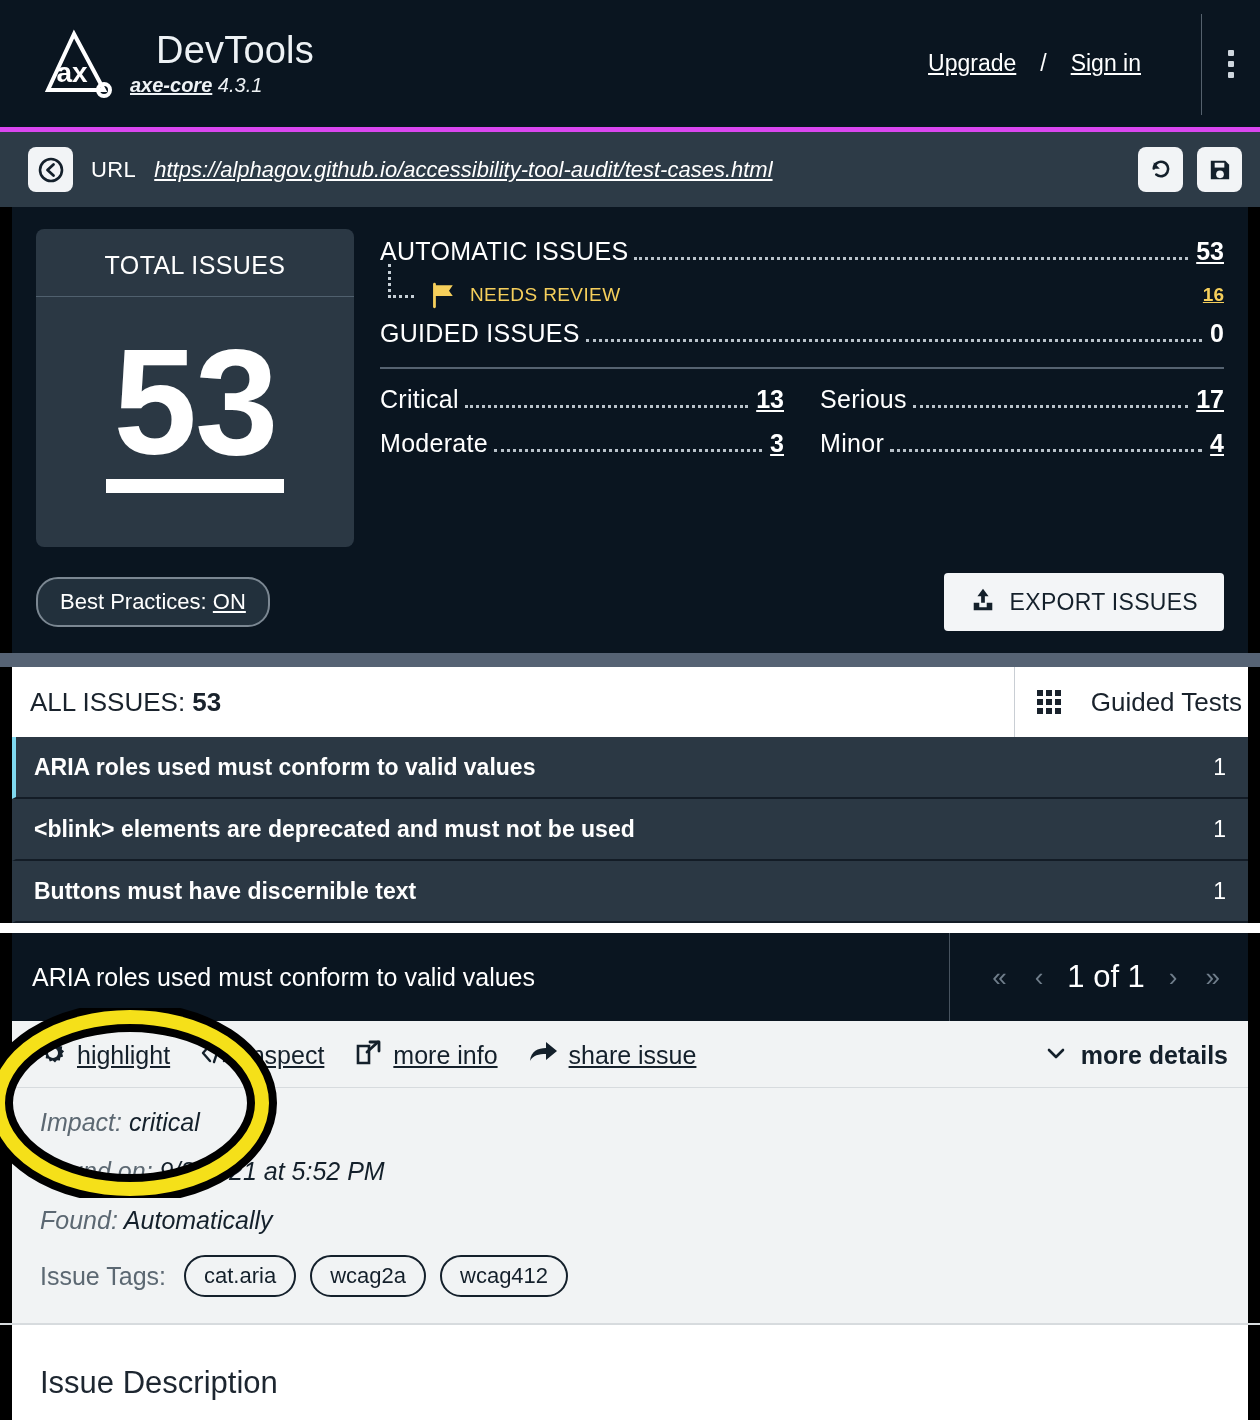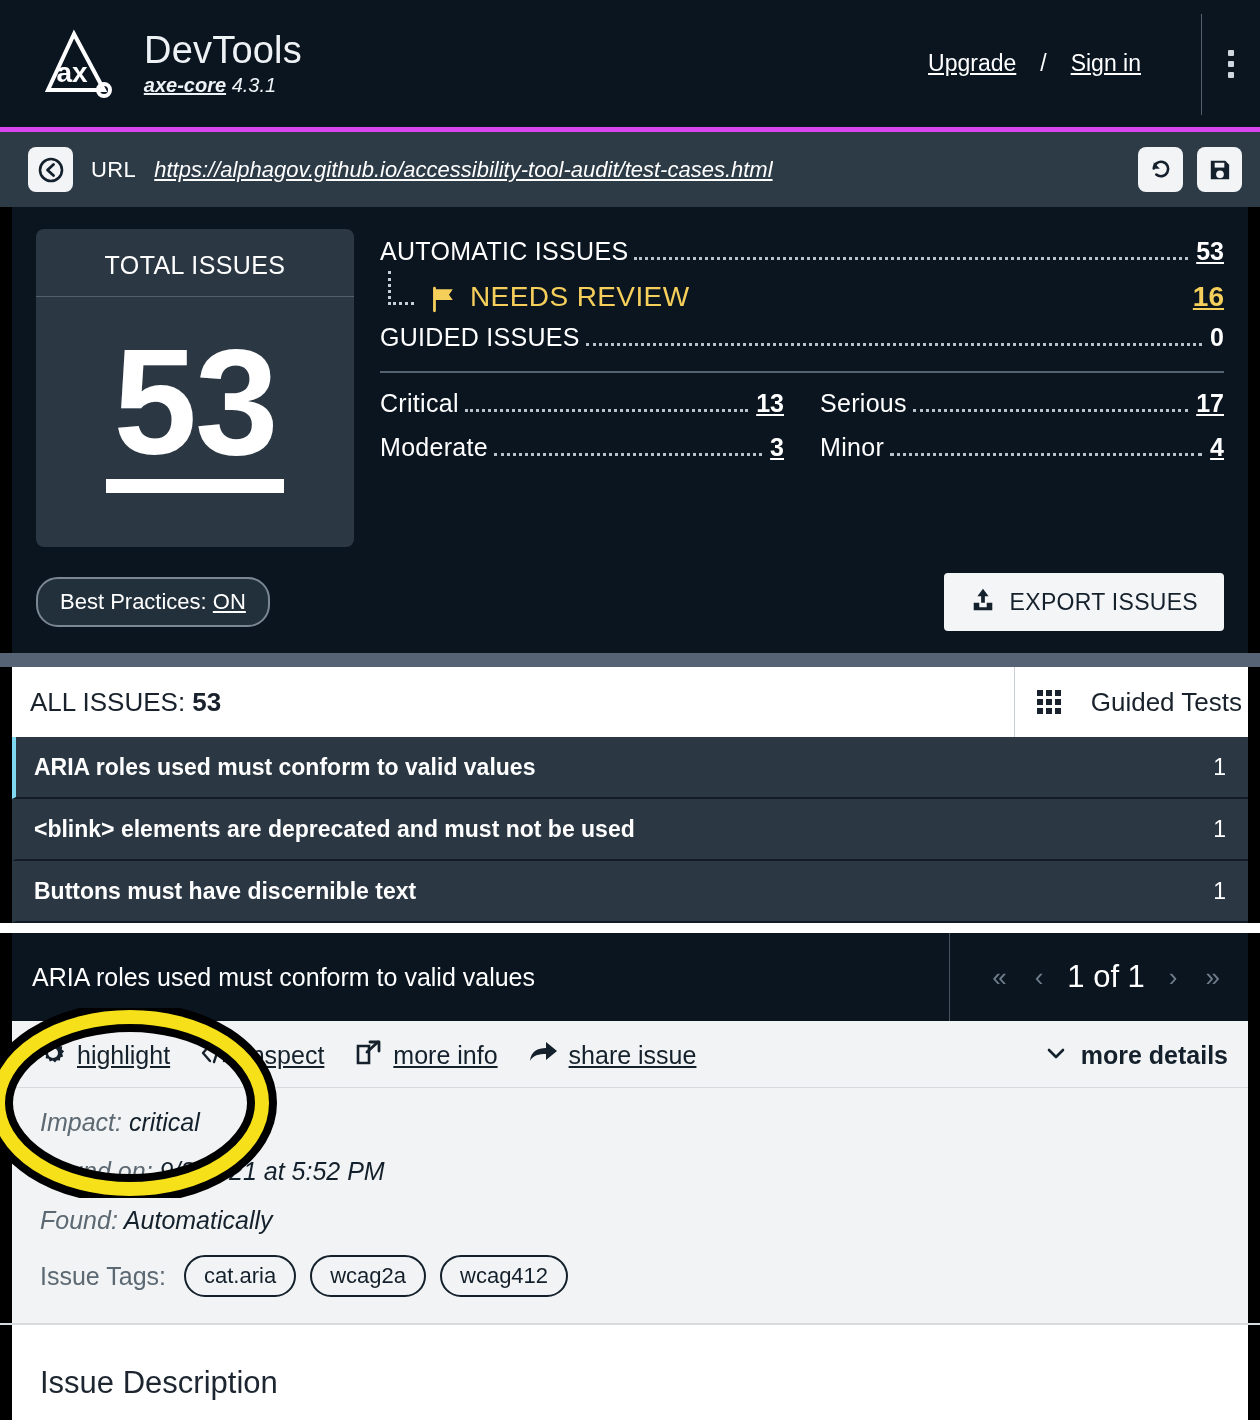--- a/index.html
+++ b/index.html
@@ -18,21 +18,21 @@
 
   
   .header {
     position: relative;
     height: 127px;
     background: #0a1520;
     display: flex;
     align-items: center;
     padding: 0 0 0 38px;
   }
-  .brand { display: flex; align-items: center; gap: 6px; text-align: center; }
+  .brand { display: flex; align-items: center; gap: 18px; }
   .logo { width: 74px; height: 72px; flex: 0 0 auto; }
   .brand-text { display: flex; flex-direction: column; justify-content: center; }
   .brand-title {
     font-size: 38px; font-weight: 400; color: #eef2f5;
     line-height: 1.05; letter-spacing: .2px; margin-left: 26px;
   }
   .brand-sub {
     font-size: 20px; font-style: italic; color: #eef2f5;
     margin-top: 4px; line-height: 1.1;
   }
@@ -112,22 +112,22 @@
   .stats { flex: 1; display: flex; flex-direction: column; padding-top: 8px; }
   .statrow { display: flex; align-items: baseline; font-size: 25px; color: #fff; }
   .statrow .lbl { white-space: nowrap; letter-spacing: .3px; }
   .dots {
     flex: 1; border-bottom: 3px dotted #b9c2ca;
     margin: 0 8px 7px 6px; min-width: 12px;
   }
   .statrow .val { font-weight: 700; white-space: nowrap; }
   .statrow .val.u { text-decoration: underline; cursor: pointer; }
   .needs-review {
-    display: flex; align-items: flex-end; color: #f6cf5b;
-    margin: 14px 0 10px 0; font-size: 28px;
+    display: flex; align-items: center; color: #f6cf5b;
+    margin: 14px 0 10px 0; font-size: 19px;
   }
   .nr-tree {
     width: 26px; height: 34px; border-left: 3px dotted #c6cfd6;
     border-bottom: 3px dotted #c6cfd6; margin: -20px 14px 8px 8px;
     flex: 0 0 auto;
   }
   .nr-flag { margin: 0 14px 0 0; display: flex; align-items: center; }
   .nr-label { letter-spacing: .4px; }
   .nr-val { margin-left: auto; font-weight: 700; text-decoration: underline; cursor: pointer; }
   .stat-divider { height: 2px; background: #556270; margin: 18px 0 16px; }

